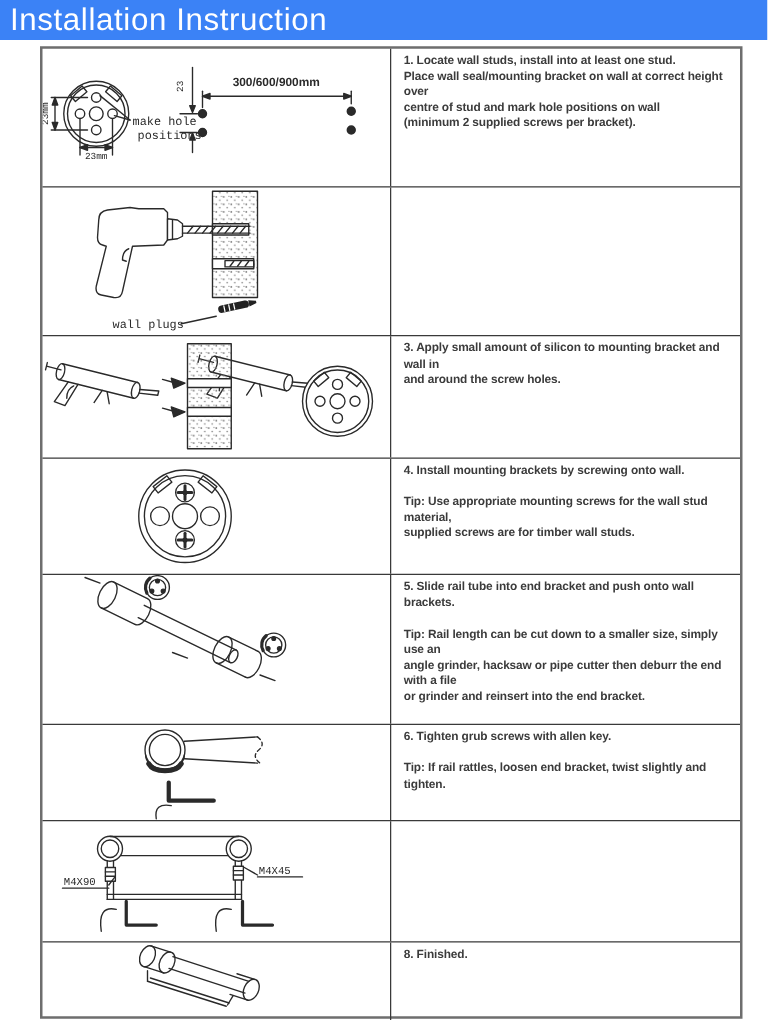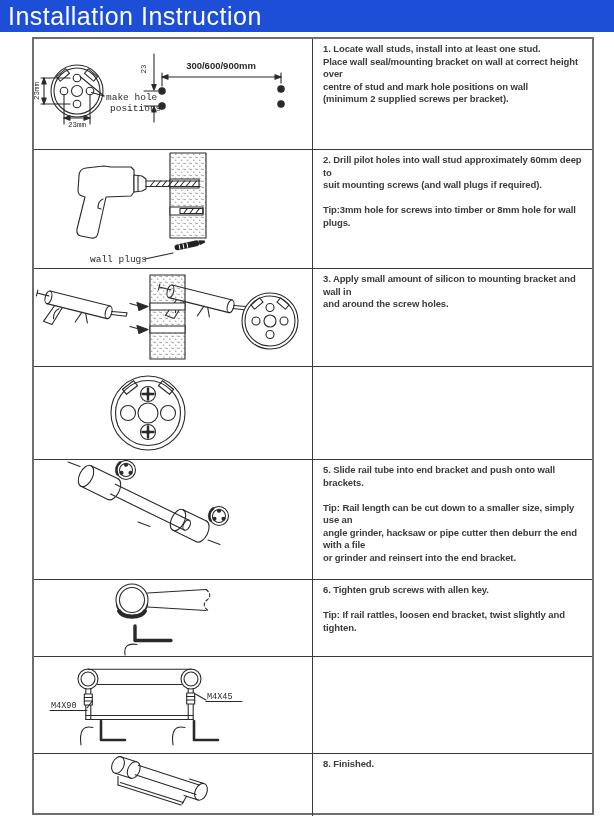--- a/index.html
+++ b/index.html
@@ -1,21 +1,21 @@
 <!DOCTYPE html>
 <html><head>
 <meta charset="utf-8">
 <style>
   * { margin:0; padding:0; box-sizing:border-box; }
   html,body { width:614px; height:822px; background:#fff; overflow:hidden;
               font-family:"Liberation Sans",sans-serif; }
   .page { position:relative; width:614px; height:822px; }
 
   .title-bar { position:absolute; left:0; top:0; width:614px; height:32px;
-               background:#1d4ed8; display:flex; align-items:center; padding-left:8px; }
+               background:#3b82f6; display:flex; align-items:center; padding-left:8px; }
   .title-bar h1 { color:#fff; font-size:25px; font-weight:400; letter-spacing:.5px; line-height:1; }
 
   .itable { position:absolute; left:32px; top:37px; width:562px; height:778px;
             border:2px solid #6e6e6e; display:flex; flex-direction:column; background:#fff; }
   .row { display:flex; border-bottom:1px solid #3a3a3a; }
   .row:last-child { border-bottom:none; flex:1; }
   .r1{height:111px}.r2{height:119px}.r3{height:98px}.r4{height:93px}
   .r5{height:120px}.r6{height:77px}.r7{height:97px}.r8{height:63px}
 
   .cell-diagram { width:279px; border-right:1px solid #3a3a3a; position:relative; overflow:hidden; }
@@ -153,26 +153,20 @@
             <g transform="translate(140,95) rotate(-12)">
               <rect x="0" y="0" width="25" height="6" rx="3" fill="#222" stroke="none"></rect>
               <line x1="5" y1="0.8" x2="5" y2="5.2" stroke="#fff" stroke-width="1"></line>
               <line x1="9" y1="0.8" x2="9" y2="5.2" stroke="#fff" stroke-width="1"></line>
               <line x1="13" y1="0.8" x2="13" y2="5.2" stroke="#fff" stroke-width="1"></line>
               <path d="M25,0.5 L31,2 L31,4 L25,5.5 Z" fill="#222" stroke="none"></path>
             </g>
           </g>
           <text class="svgtext-mono fs9" x="56" y="112">wall plugs</text>
         </svg>
-      </div>
-      <div class="cell-text">
-        <p>2. Drill pilot holes into wall stud approximately 60mm deep to
-suit mounting screws (and wall plugs if required).
-
-Tip:3mm hole for screws into timber or 8mm hole for wall plugs.</p>
       </div>
     </div>
 
     <div class="row r3">
       <div class="cell-diagram">
         <svg width="278" height="97" viewBox="0 0 278 97">
           <defs>
             <pattern id="stipB" width="6" height="6" patternUnits="userSpaceOnUse">
               <circle cx="1" cy="1.5" r="0.7" fill="#777"></circle>
               <circle cx="3.8" cy="4.2" r="0.6" fill="#777"></circle>
@@ -244,20 +238,26 @@
               <circle cx="114" cy="27" r="1.5" fill="#2a2a2a"></circle>
             </g>
             <g>
               <circle cx="114" cy="65" r="7.5"></circle>
               <line x1="108.5" y1="65" x2="119.5" y2="65" stroke-width="2.4"></line>
               <line x1="114" y1="59.5" x2="114" y2="70.5" stroke-width="2.4"></line>
               <circle cx="114" cy="65" r="1.5" fill="#2a2a2a"></circle>
             </g>
           </g>
         </svg>
+      </div>
+      <div class="cell-text">
+        <p>4. Install mounting brackets by screwing onto wall.
+
+Tip: Use appropriate mounting screws for the wall stud material,
+supplied screws are for timber wall studs.</p>
       </div>
     </div>
 
     <div class="row r5">
       <div class="cell-diagram">
         <svg width="278" height="119" viewBox="0 0 278 119">
           <g class="ln">
             <g>
               <line x1="34" y1="2" x2="46" y2="6.5"></line>
               <line x1="104" y1="62" x2="116" y2="66.5"></line>

